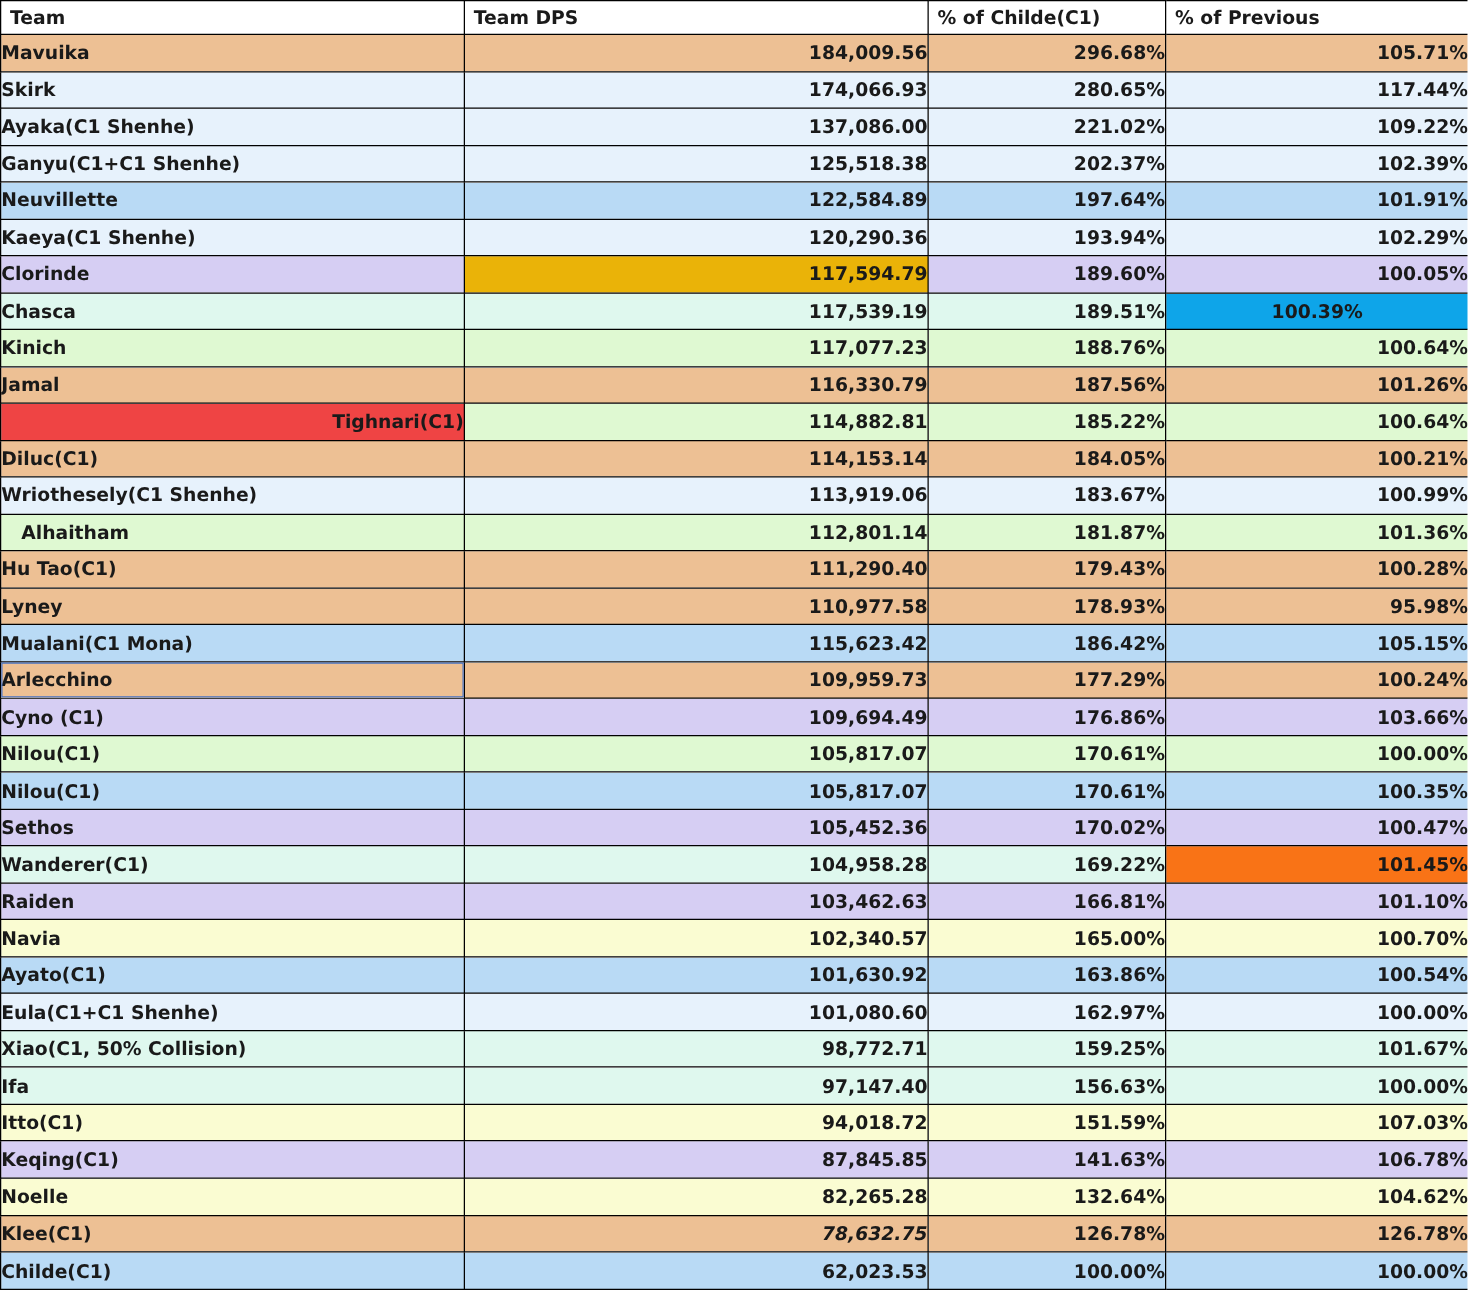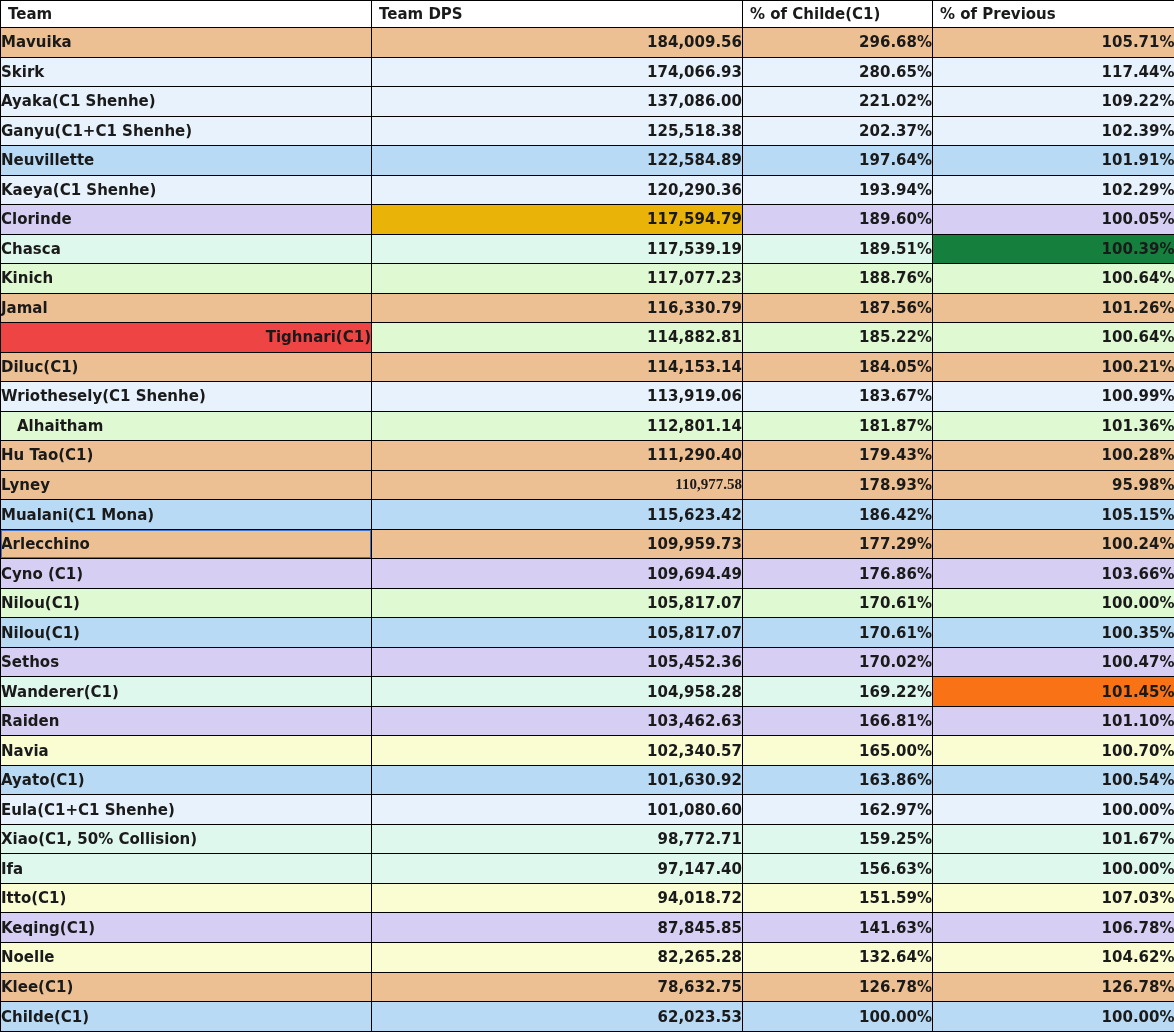--- a/index.html
+++ b/index.html
@@ -117,21 +117,21 @@
       <tr>
     <td class="team" style="background-color: rgb(214, 206, 243);">Clorinde</td>
     <td class="num" style="background-color: #eab308;">117,594.79</td>
     <td class="num" style="background-color: rgb(214, 206, 243);">189.60%</td>
     <td class="num" style="background-color: rgb(214, 206, 243);">100.05%</td>
   </tr>
       <tr>
     <td class="team" style="background-color: rgb(223, 248, 238);">Chasca</td>
     <td class="num" style="background-color: rgb(223, 248, 238);">117,539.19</td>
     <td class="num" style="background-color: rgb(223, 248, 238);">189.51%</td>
-    <td class="num" style="background-color: #15803d;">100.39%</td>
+    <td class="num" style="background-color: #0ea5e9; text-align: center;">100.39%</td>
   </tr>
       <tr>
     <td class="team" style="background-color: rgb(223, 249, 210);">Kinich</td>
     <td class="num" style="background-color: rgb(223, 249, 210);">117,077.23</td>
     <td class="num" style="background-color: rgb(223, 249, 210);">188.76%</td>
     <td class="num" style="background-color: rgb(223, 249, 210);">100.64%</td>
   </tr>
       <tr>
     <td class="team" style="background-color: rgb(237, 192, 148);">Jamal</td>
     <td class="num" style="background-color: rgb(237, 192, 148);">116,330.79</td>
@@ -163,21 +163,21 @@
     <td class="num" style="background-color: rgb(223, 249, 210);">101.36%</td>
   </tr>
       <tr>
     <td class="team" style="background-color: rgb(237, 192, 148);">Hu Tao(C1)</td>
     <td class="num" style="background-color: rgb(237, 192, 148);">111,290.40</td>
     <td class="num" style="background-color: rgb(237, 192, 148);">179.43%</td>
     <td class="num" style="background-color: rgb(237, 192, 148);">100.28%</td>
   </tr>
       <tr>
     <td class="team" style="background-color: rgb(237, 192, 148);">Lyney</td>
-    <td class="num" style="background-color: rgb(237, 192, 148); font-family: Liberation Serif, serif;">110,977.58</td>
+    <td class="num" style="background-color: rgb(237, 192, 148);">110,977.58</td>
     <td class="num" style="background-color: rgb(237, 192, 148);">178.93%</td>
     <td class="num" style="background-color: rgb(237, 192, 148);">95.98%</td>
   </tr>
       <tr>
     <td class="team" style="background-color: rgb(185, 218, 245);">Mualani(C1 Mona)</td>
     <td class="num" style="background-color: rgb(185, 218, 245);">115,623.42</td>
     <td class="num" style="background-color: rgb(185, 218, 245);">186.42%</td>
     <td class="num" style="background-color: rgb(185, 218, 245);">105.15%</td>
   </tr>
       <tr>
@@ -265,21 +265,21 @@
     <td class="num" style="background-color: rgb(214, 206, 243);">106.78%</td>
   </tr>
       <tr>
     <td class="team" style="background-color: rgb(250, 252, 210);">Noelle</td>
     <td class="num" style="background-color: rgb(250, 252, 210);">82,265.28</td>
     <td class="num" style="background-color: rgb(250, 252, 210);">132.64%</td>
     <td class="num" style="background-color: rgb(250, 252, 210);">104.62%</td>
   </tr>
       <tr>
     <td class="team" style="background-color: rgb(237, 192, 148);">Klee(C1)</td>
-    <td class="num" style="background-color: rgb(237, 192, 148);">78,632.75</td>
+    <td class="num" style="background-color: rgb(237, 192, 148); font-style: italic;">78,632.75</td>
     <td class="num" style="background-color: rgb(237, 192, 148);">126.78%</td>
     <td class="num" style="background-color: rgb(237, 192, 148);">126.78%</td>
   </tr>
       <tr>
     <td class="team" style="background-color: rgb(185, 218, 245);">Childe(C1)</td>
     <td class="num" style="background-color: rgb(185, 218, 245);">62,023.53</td>
     <td class="num" style="background-color: rgb(185, 218, 245);">100.00%</td>
     <td class="num" style="background-color: rgb(185, 218, 245);">100.00%</td>
   </tr>
     </tbody>

